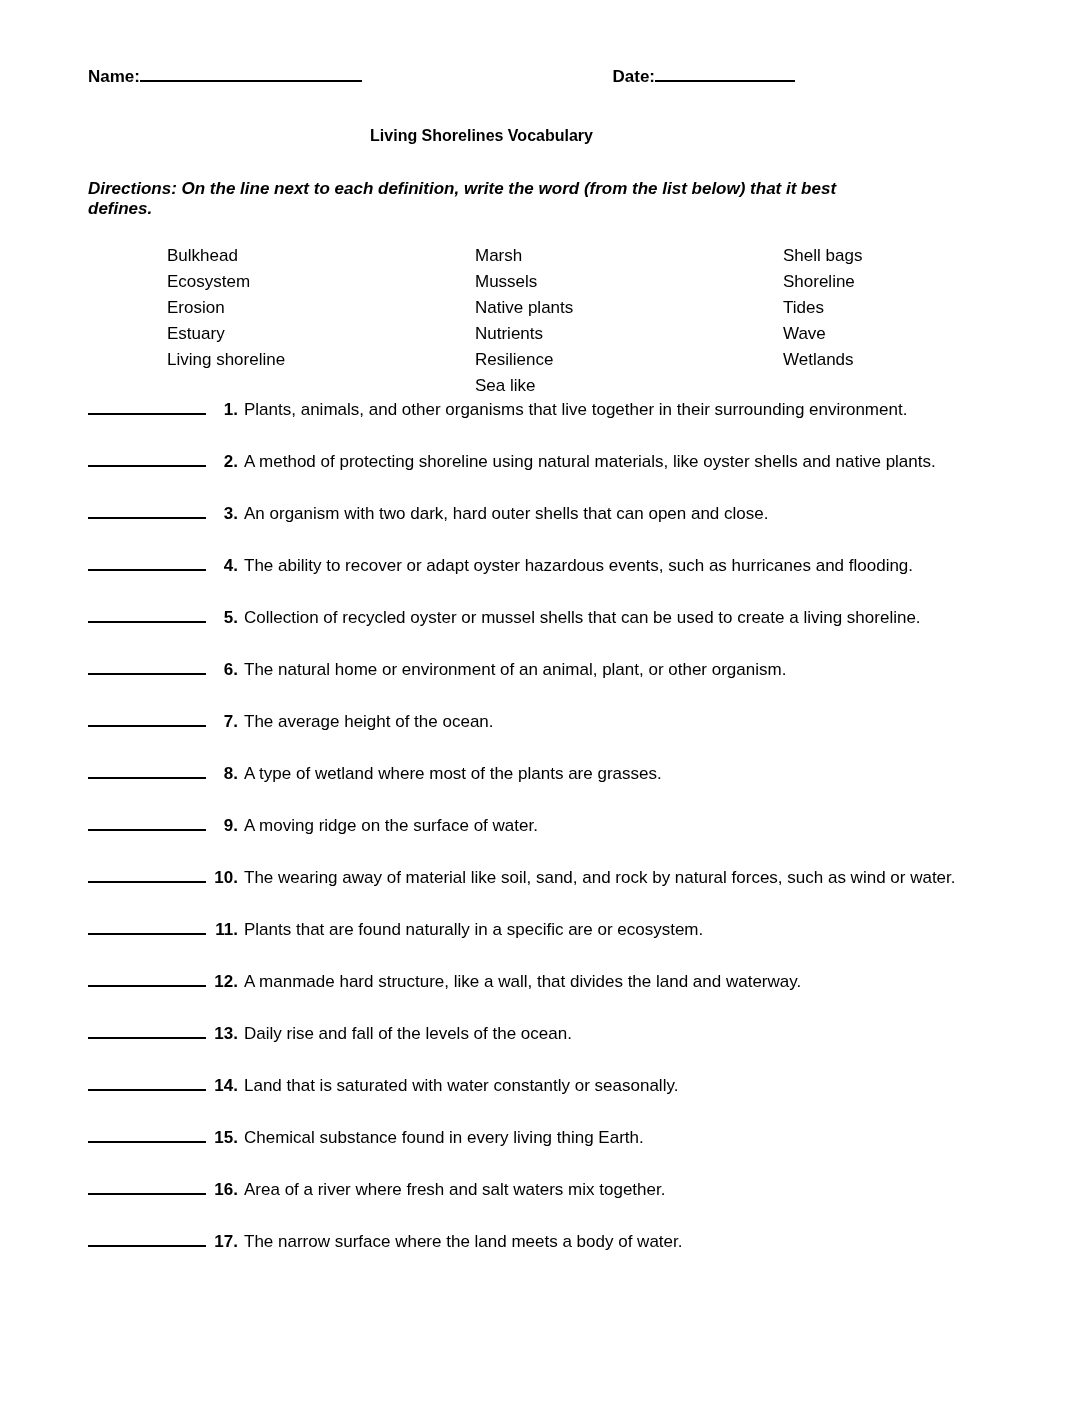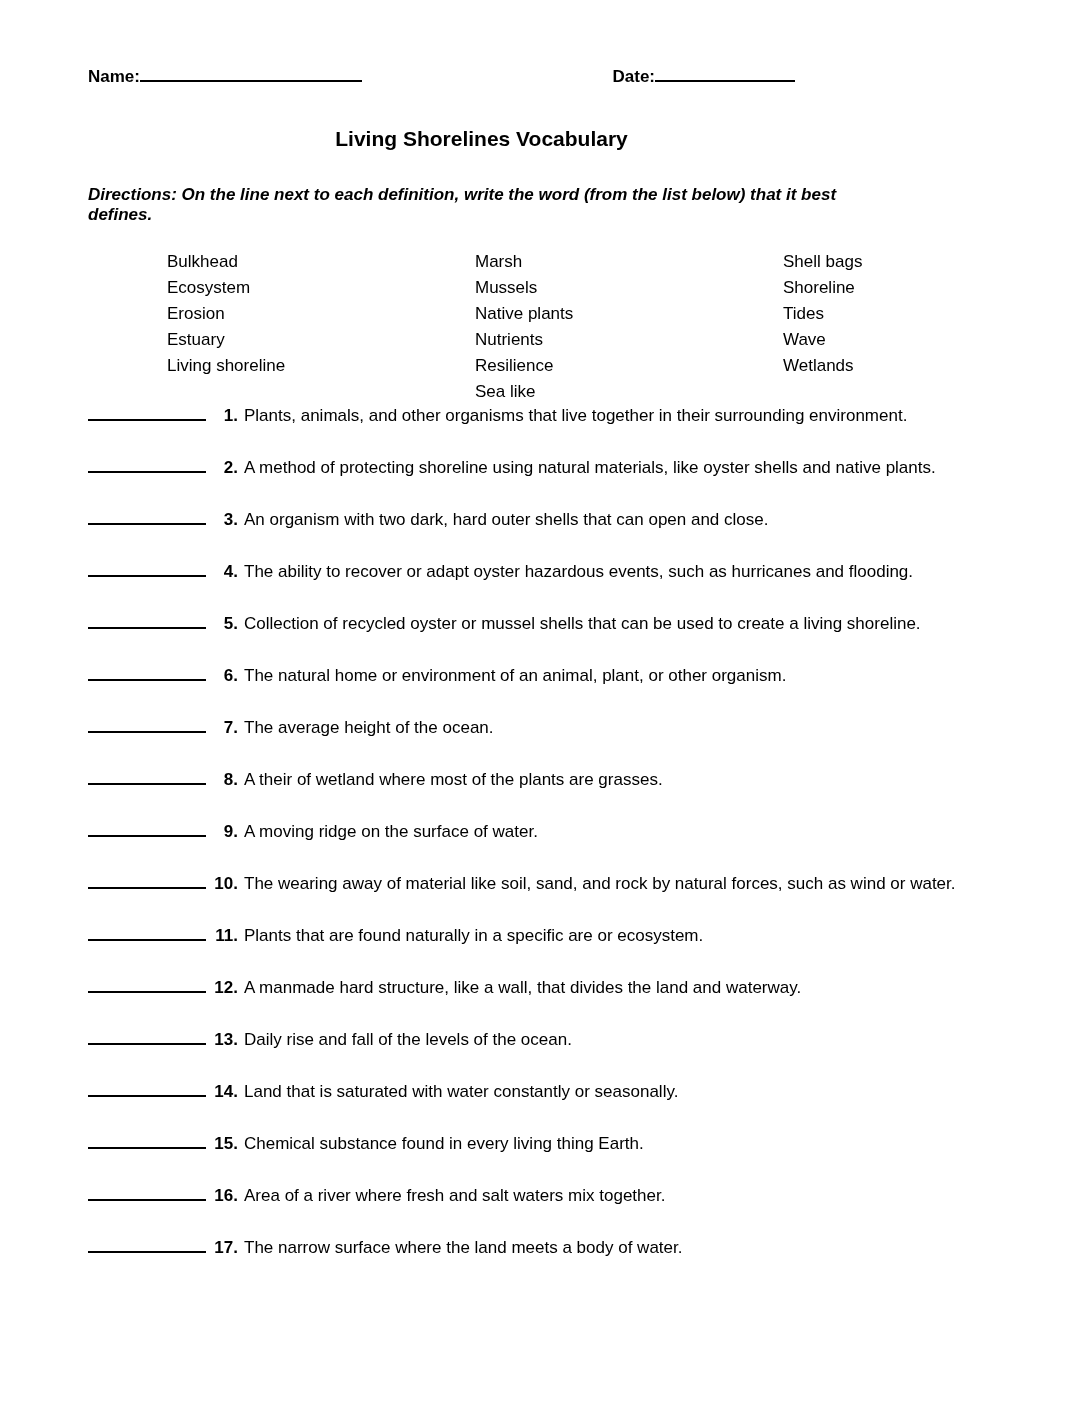--- a/index.html
+++ b/index.html
@@ -35,21 +35,21 @@
     height: 14px;
     border-bottom: 2px solid #000;
   }
   .name-line { width: 222px; }
   .date-line { width: 140px; }
 
   
   .title {
     margin-top: 40px;
     text-align: center;
-    font-size: 21px;
+    font-size: 16px;
     font-weight: bold;
   }
 
   
   .directions {
     margin-top: 34px;
     font-style: italic;
     font-weight: bold;
   }
 
@@ -132,21 +132,21 @@
   </div>
 
   <div class="questions">
     <div class="q-row"><span class="blank"></span><span class="q-num">1.</span><span class="q-text">Plants, animals, and other organisms that live together in their surrounding environment.</span></div>
     <div class="q-row"><span class="blank"></span><span class="q-num">2.</span><span class="q-text">A method of protecting shoreline using natural materials, like oyster shells and native plants.</span></div>
     <div class="q-row"><span class="blank"></span><span class="q-num">3.</span><span class="q-text">An organism with two dark, hard outer shells that can open and close.</span></div>
     <div class="q-row"><span class="blank"></span><span class="q-num">4.</span><span class="q-text">The ability to recover or adapt oyster hazardous events, such as hurricanes and flooding.</span></div>
     <div class="q-row"><span class="blank"></span><span class="q-num">5.</span><span class="q-text">Collection of recycled oyster or mussel shells that can be used to create a living shoreline.</span></div>
     <div class="q-row"><span class="blank"></span><span class="q-num">6.</span><span class="q-text">The natural home or environment of an animal, plant, or other organism.</span></div>
     <div class="q-row"><span class="blank"></span><span class="q-num">7.</span><span class="q-text">The average height of the ocean.</span></div>
-    <div class="q-row"><span class="blank"></span><span class="q-num">8.</span><span class="q-text">A their of wetland where most of the plants are grasses.</span></div>
+    <div class="q-row"><span class="blank"></span><span class="q-num">8.</span><span class="q-text">A type of wetland where most of the plants are grasses.</span></div>
     <div class="q-row"><span class="blank"></span><span class="q-num">9.</span><span class="q-text">A moving ridge on the surface of water.</span></div>
     <div class="q-row"><span class="blank"></span><span class="q-num">10.</span><span class="q-text">The wearing away of material like soil, sand, and rock by natural forces, such as wind or water.</span></div>
     <div class="q-row"><span class="blank"></span><span class="q-num">11.</span><span class="q-text">Plants that are found naturally in a specific are or ecosystem.</span></div>
     <div class="q-row"><span class="blank"></span><span class="q-num">12.</span><span class="q-text">A manmade hard structure, like a wall, that divides the land and waterway.</span></div>
     <div class="q-row"><span class="blank"></span><span class="q-num">13.</span><span class="q-text">Daily rise and fall of the levels of the ocean.</span></div>
     <div class="q-row"><span class="blank"></span><span class="q-num">14.</span><span class="q-text">Land that is saturated with water constantly or seasonally.</span></div>
     <div class="q-row"><span class="blank"></span><span class="q-num">15.</span><span class="q-text">Chemical substance found in every living thing Earth.</span></div>
     <div class="q-row"><span class="blank"></span><span class="q-num">16.</span><span class="q-text">Area of a river where fresh and salt waters mix together.</span></div>
     <div class="q-row"><span class="blank"></span><span class="q-num">17.</span><span class="q-text">The narrow surface where the land meets a body of water.</span></div>
   </div>

